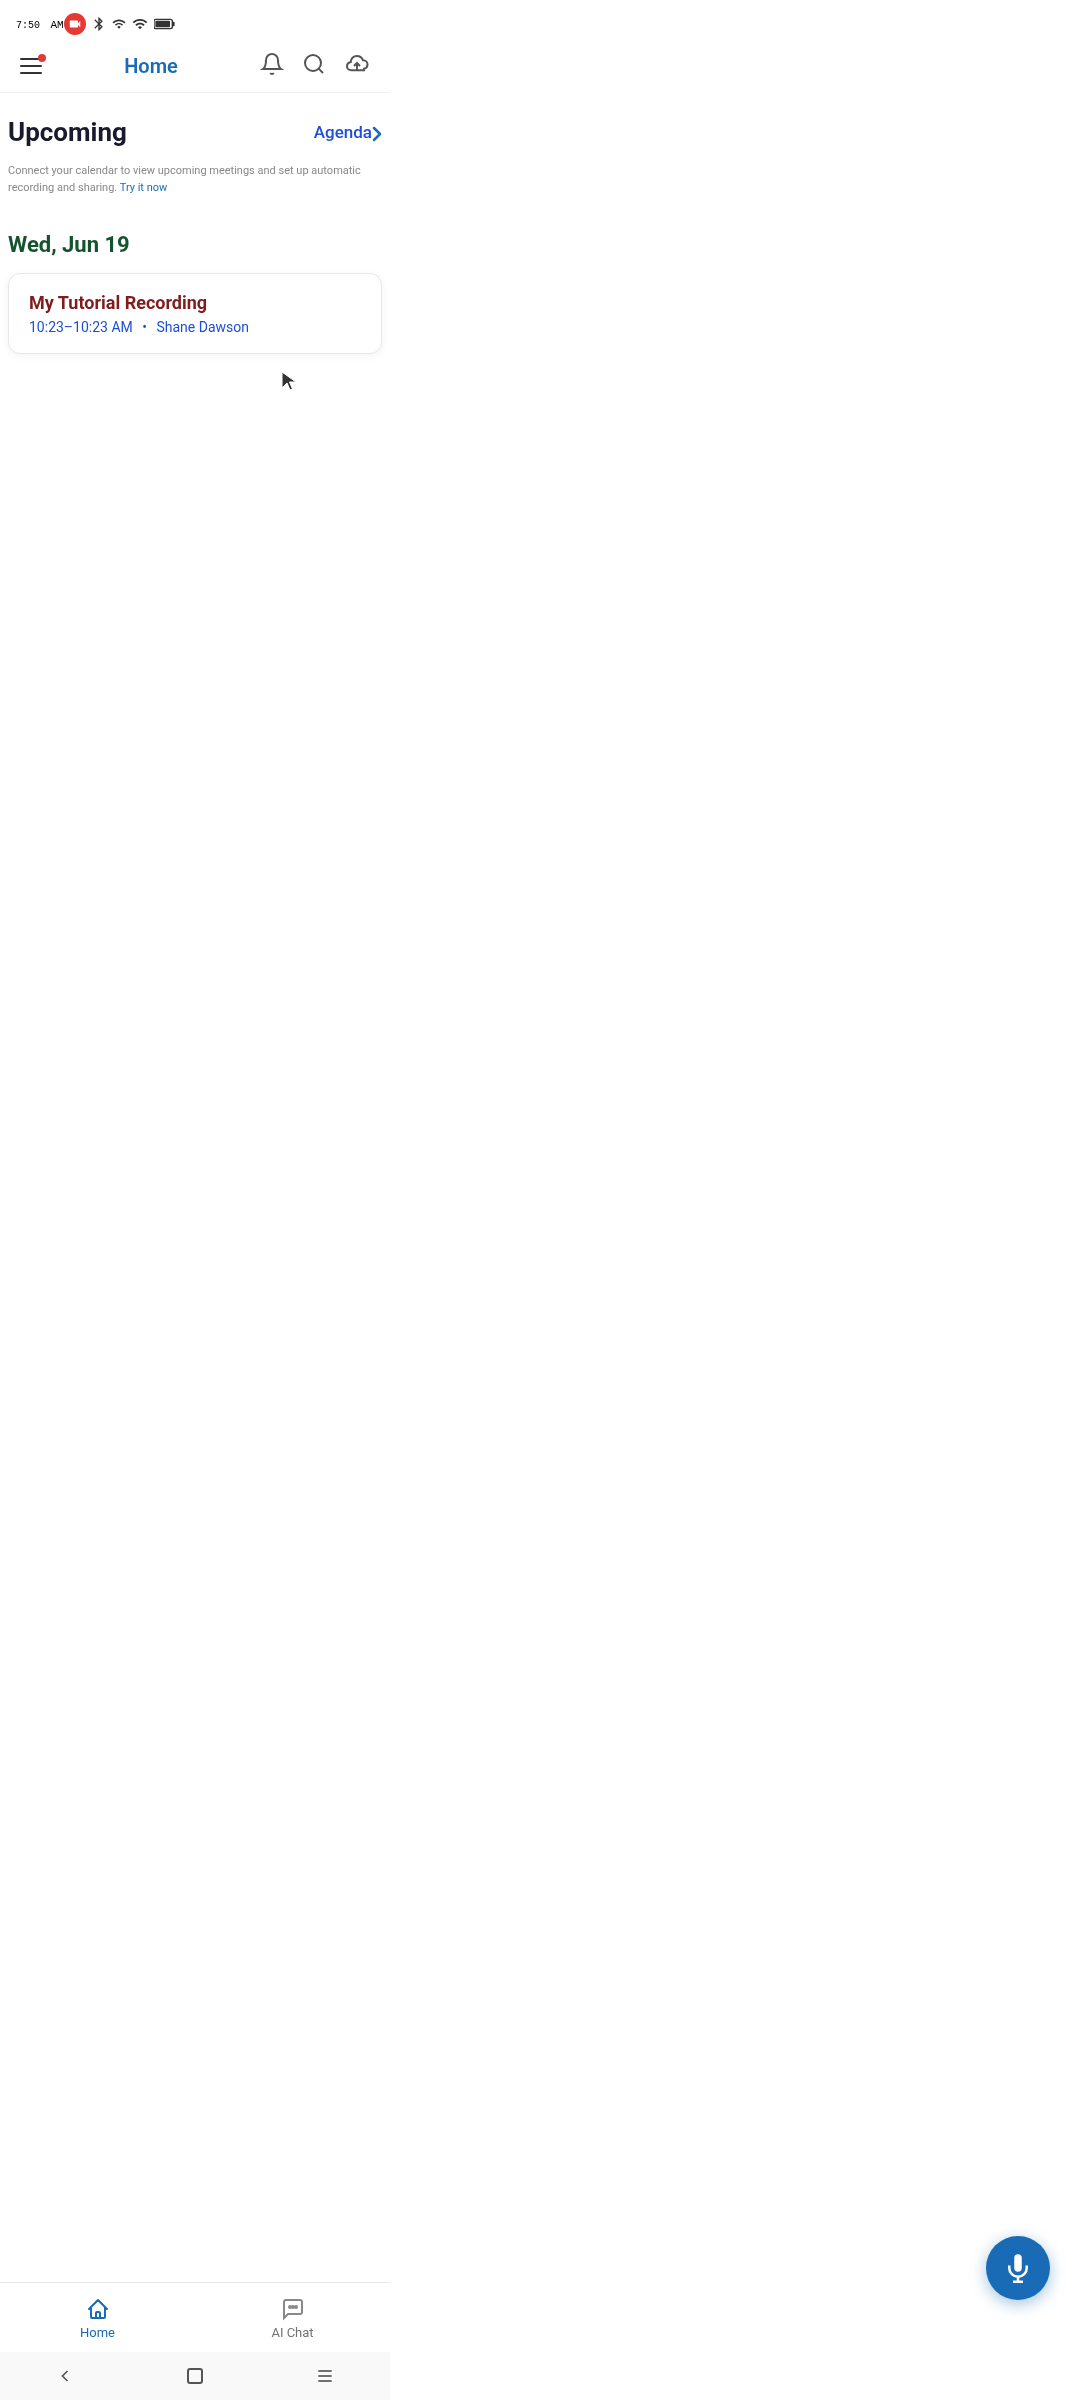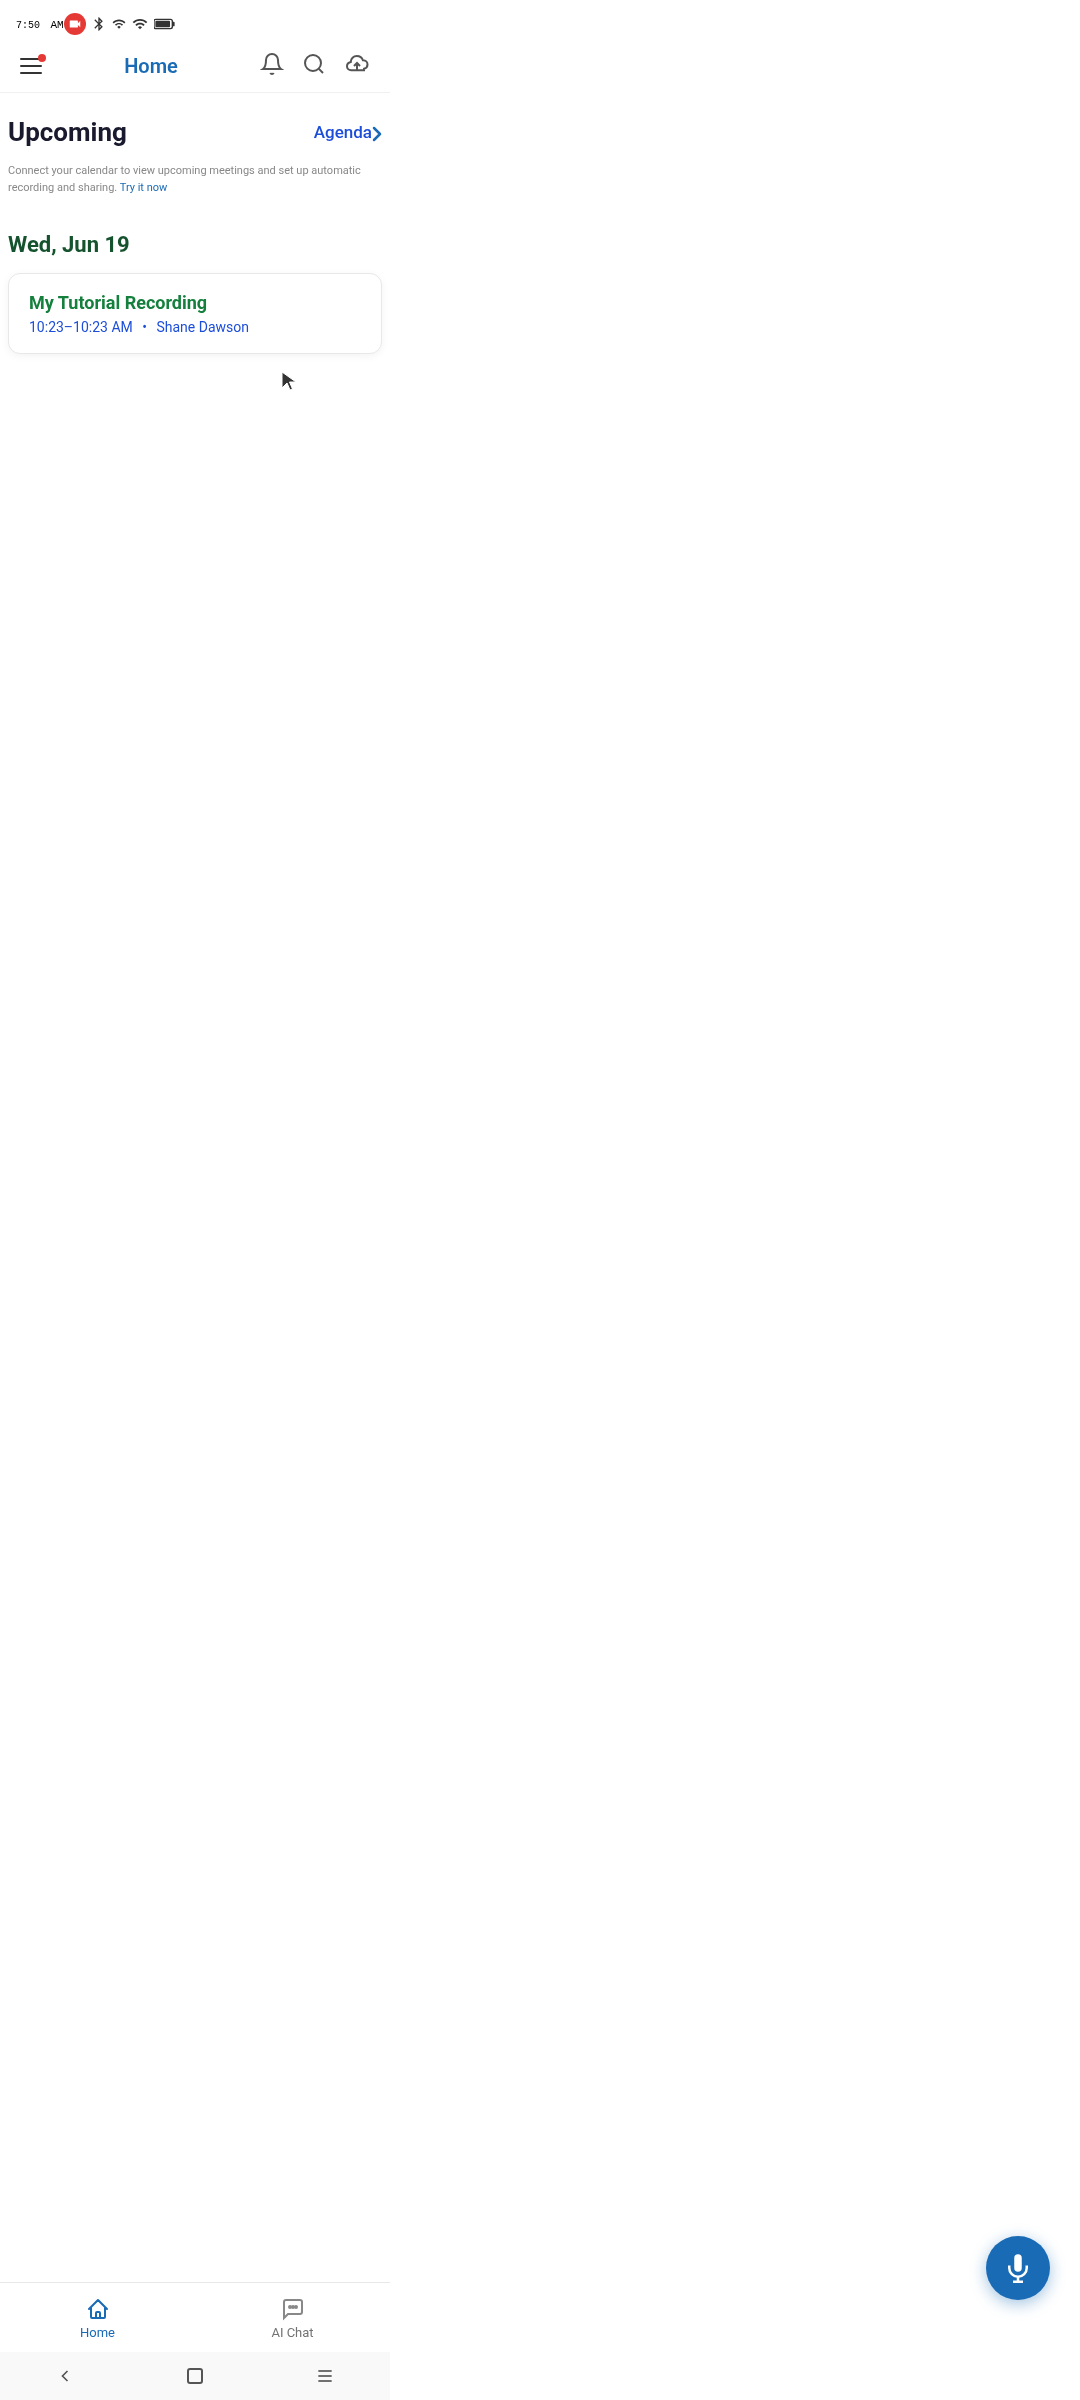--- a/index.html
+++ b/index.html
@@ -172,21 +172,21 @@
       border: 1px solid #e8e8e8;
       border-radius: 12px;
       padding: 18px 20px;
       box-shadow: 0 2px 8px rgba(0,0,0,0.05);
       cursor: pointer;
     }
 
     .recording-title {
       font-size: 18px;
       font-weight: 700;
-      color: #15803d;
+      color: #7f1d1d;
       margin-bottom: 6px;
     }
 
     .recording-meta {
       font-size: 14px;
       color: #1d4ed8;
     }
 
     
     .fab-container {

